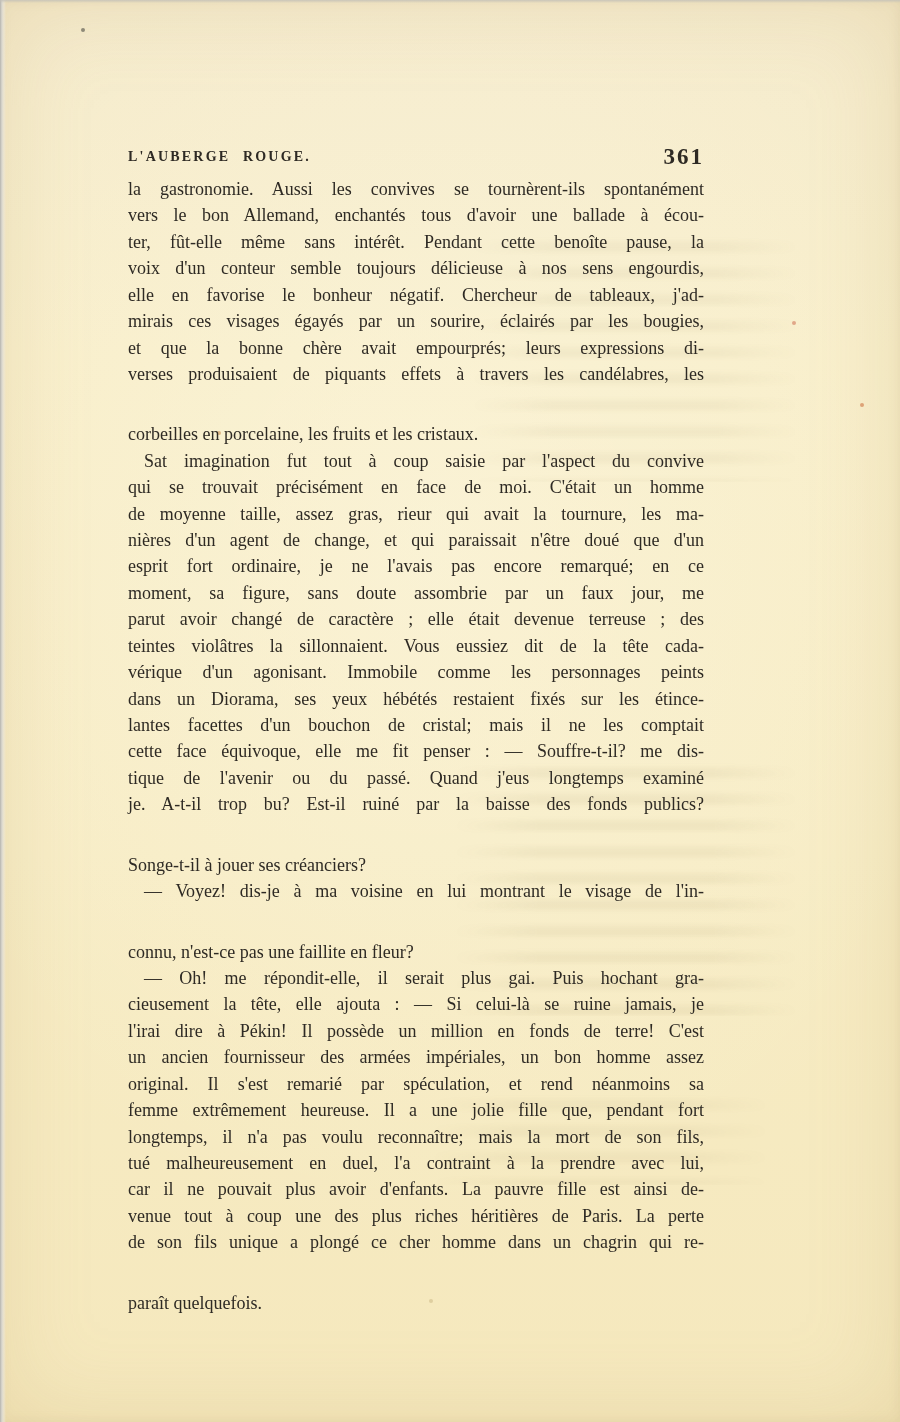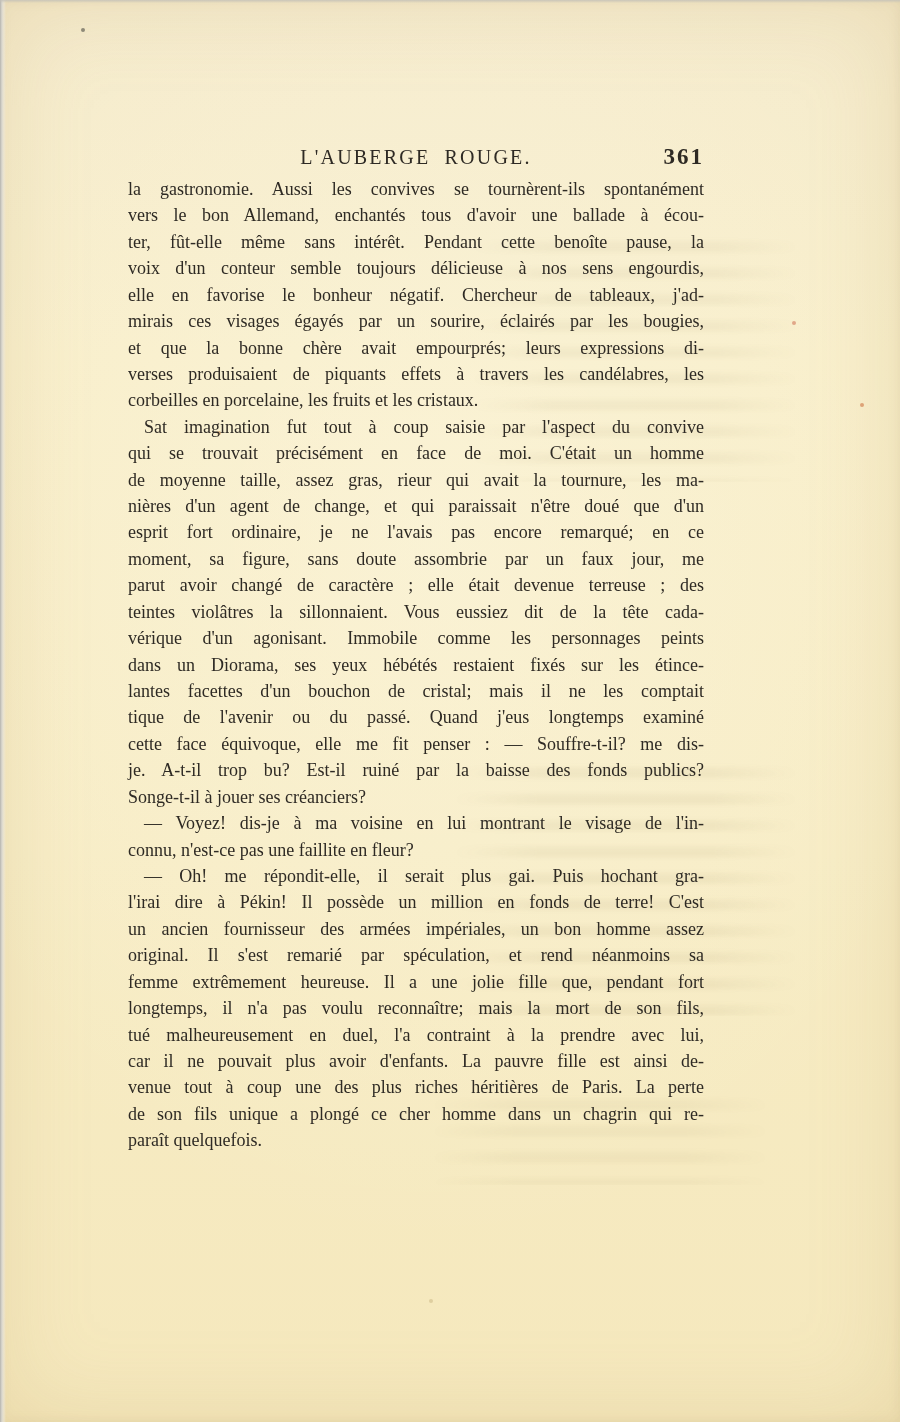--- a/index.html
+++ b/index.html
@@ -33,23 +33,22 @@
   }
   .header {
     position: absolute;
     left: 128px;
     top: 147px;
     width: 576px;
     height: 22px;
   }
   .header .title {
     display: block;
-    text-align: center;
-    font-weight: normal;
-    font-size: 20px;
+    font-weight: bold;
+    font-size: 14px;
     letter-spacing: 2.2px;
     word-spacing: 7px;
     line-height: 20px;
   }
   .header .pagenum {
     position: absolute;
     right: 0;
     top: 0;
     font-weight: bold;
     font-size: 23px;
@@ -63,20 +62,21 @@
     width: 576px;
     font-size: 18px;
     line-height: 26.42px;
   }
   .line {
     text-align: justify;
     text-align-last: justify;
   }
   .line.last {
     text-align-last: left;
+    margin-top: 34px;
   }
   .line.indent {
     text-indent: 16px;
   }
   
   .ghost {
     position: absolute;
     pointer-events: none;
     filter: blur(1.6px);
     background: repeating-linear-gradient(180deg,
@@ -135,27 +135,28 @@
       <div class="line">qui se trouvait précisément en face de moi. C'était un homme</div>
       <div class="line">de moyenne taille, assez gras, rieur qui avait la tournure, les ma-</div>
       <div class="line">nières d'un agent de change, et qui paraissait n'être doué que d'un</div>
       <div class="line">esprit fort ordinaire, je ne l'avais pas encore remarqué; en ce</div>
       <div class="line">moment, sa figure, sans doute assombrie par un faux jour, me</div>
       <div class="line">parut avoir changé de caractère ; elle était devenue terreuse ; des</div>
       <div class="line">teintes violâtres la sillonnaient. Vous eussiez dit de la tête cada-</div>
       <div class="line">vérique d'un agonisant. Immobile comme les personnages peints</div>
       <div class="line">dans un Diorama, ses yeux hébétés restaient fixés sur les étince-</div>
       <div class="line">lantes facettes d'un bouchon de cristal; mais il ne les comptait</div>
+      <div class="line">cette face équivoque, elle me fit penser : — Souffre-t-il? me dis-</div>
       <div class="line">tique de l'avenir ou du passé. Quand j'eus longtemps examiné</div>
-      <div class="line">cette face équivoque, elle me fit penser : — Souffre-t-il? me dis-</div>
       <div class="line">je. A-t-il trop bu? Est-il ruiné par la baisse des fonds publics?</div>
       <div class="line last">Songe-t-il à jouer ses créanciers?</div>
       <div class="line indent">— Voyez! dis-je à ma voisine en lui montrant le visage de l'in-</div>
       <div class="line last">connu, n'est-ce pas une faillite en fleur?</div>
       <div class="line indent">— Oh! me répondit-elle, il serait plus gai. Puis hochant gra-</div>
+      <div class="line">cieusement la tête, elle ajouta : — Si celui-là se ruine jamais, je</div>
       <div class="line">l'irai dire à Pékin! Il possède un million en fonds de terre! C'est</div>
       <div class="line">un ancien fournisseur des armées impériales, un bon homme assez</div>
       <div class="line">original. Il s'est remarié par spéculation, et rend néanmoins sa</div>
       <div class="line">femme extrêmement heureuse. Il a une jolie fille que, pendant fort</div>
       <div class="line">longtemps, il n'a pas voulu reconnaître; mais la mort de son fils,</div>
       <div class="line">tué malheureusement en duel, l'a contraint à la prendre avec lui,</div>
       <div class="line">car il ne pouvait plus avoir d'enfants. La pauvre fille est ainsi de-</div>
       <div class="line">venue tout à coup une des plus riches héritières de Paris. La perte</div>
       <div class="line">de son fils unique a plongé ce cher homme dans un chagrin qui re-</div>
       <div class="line last">paraît quelquefois.</div>

